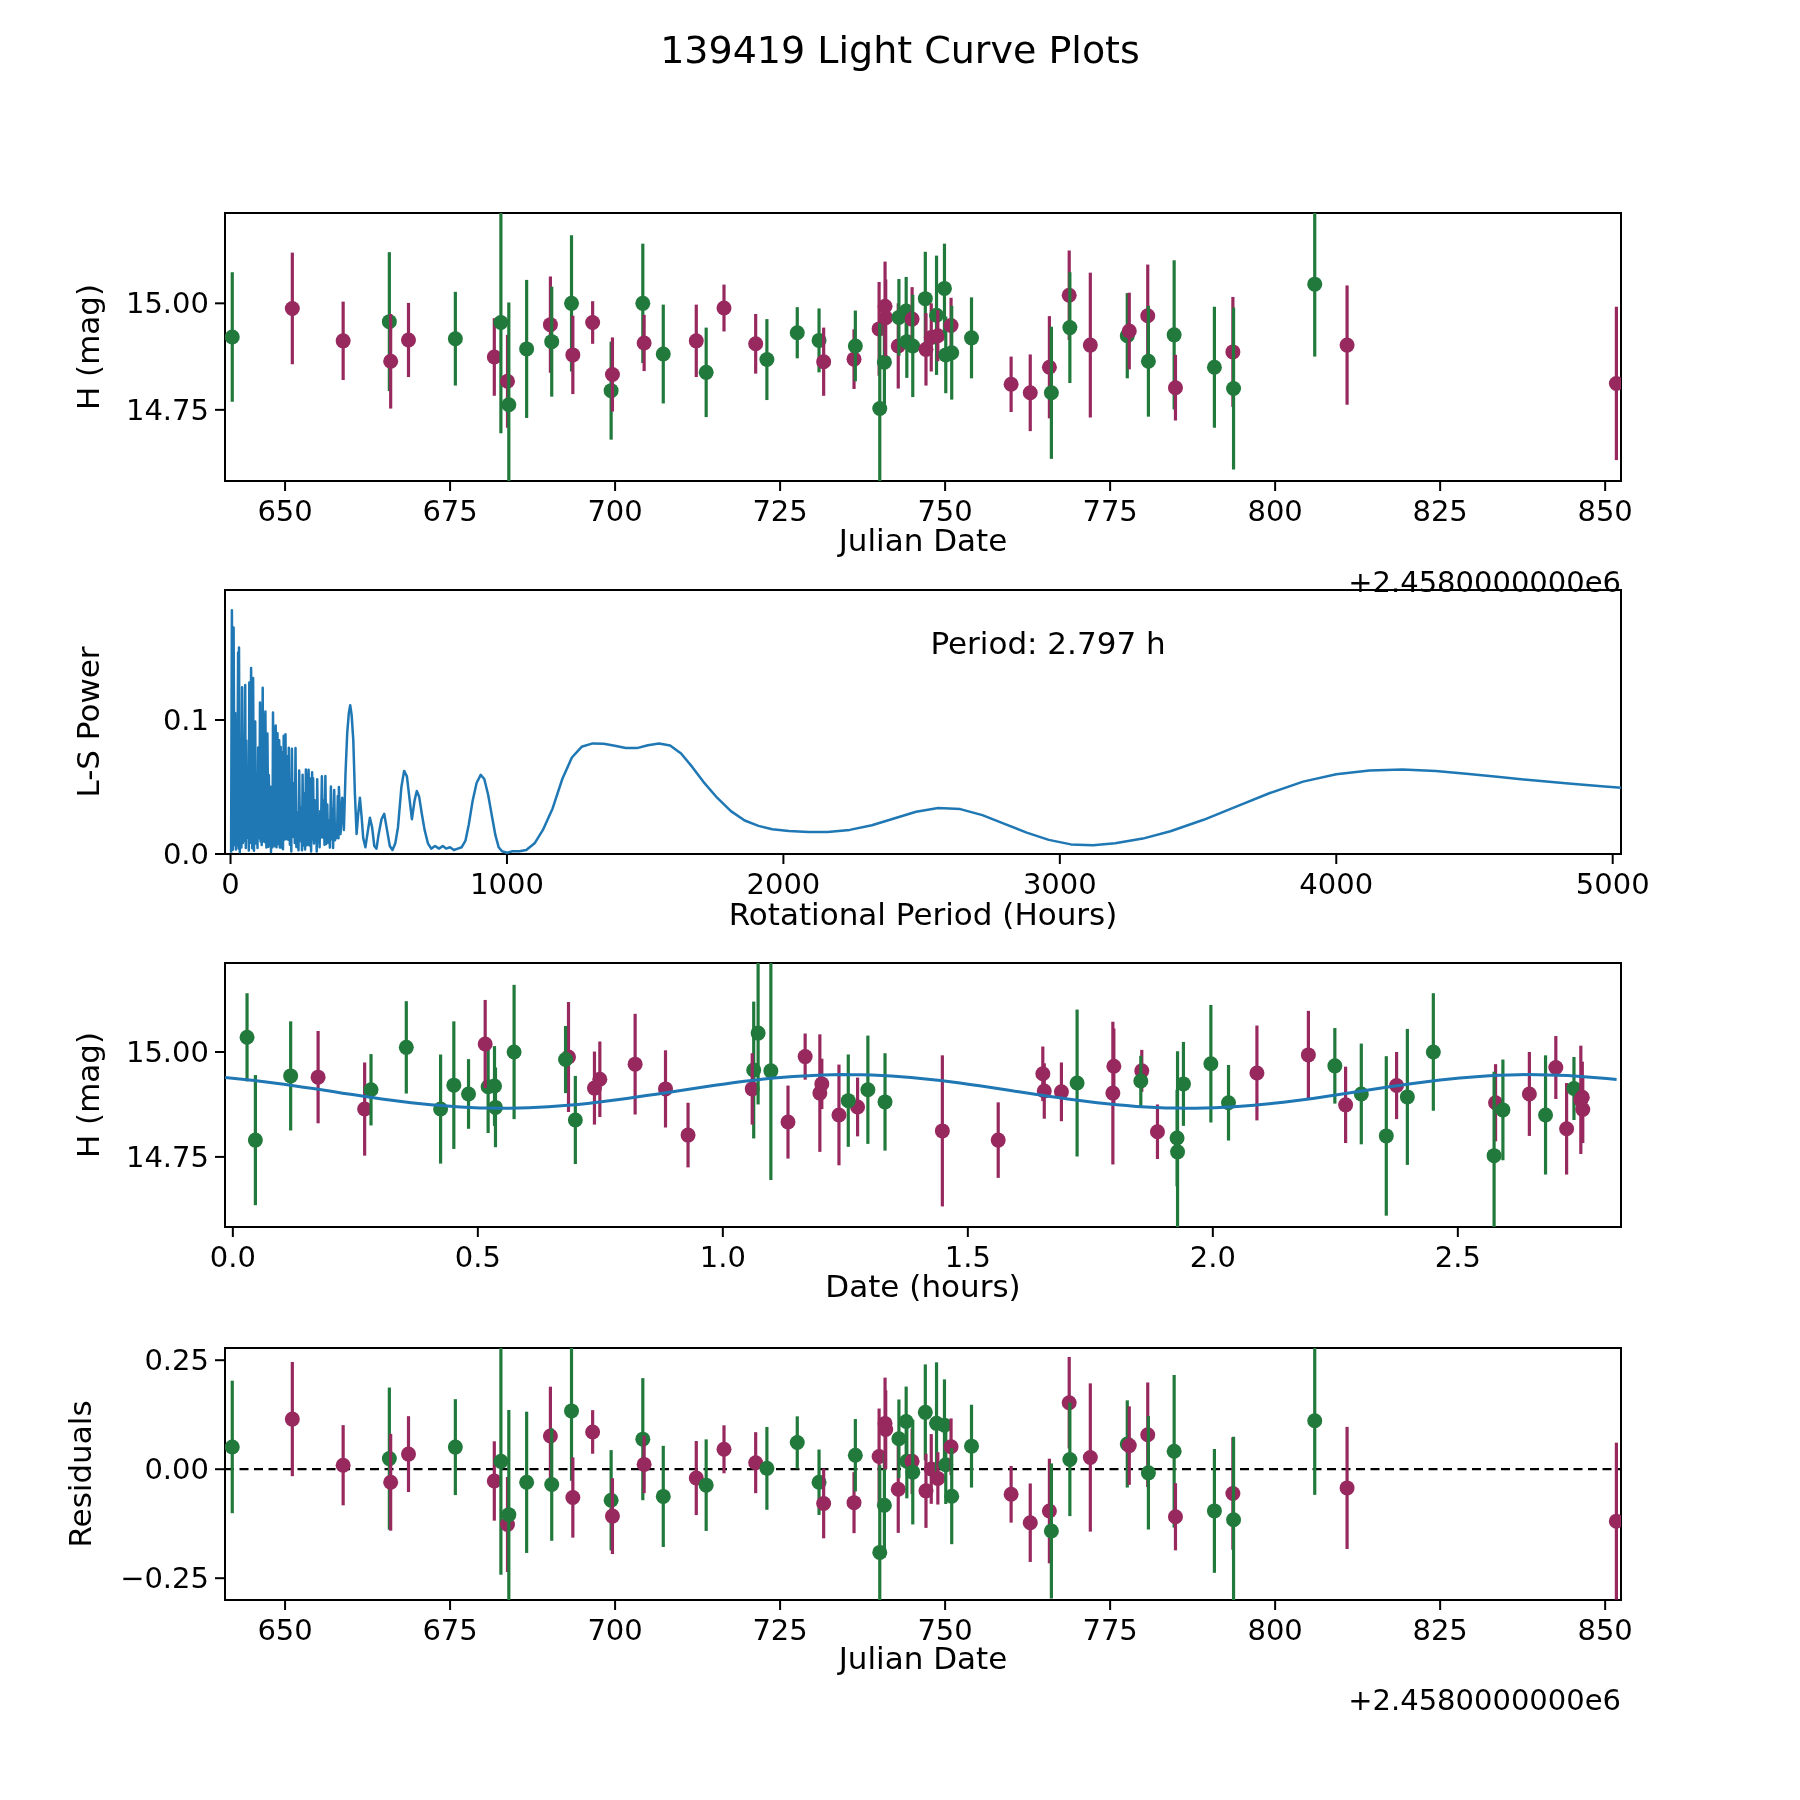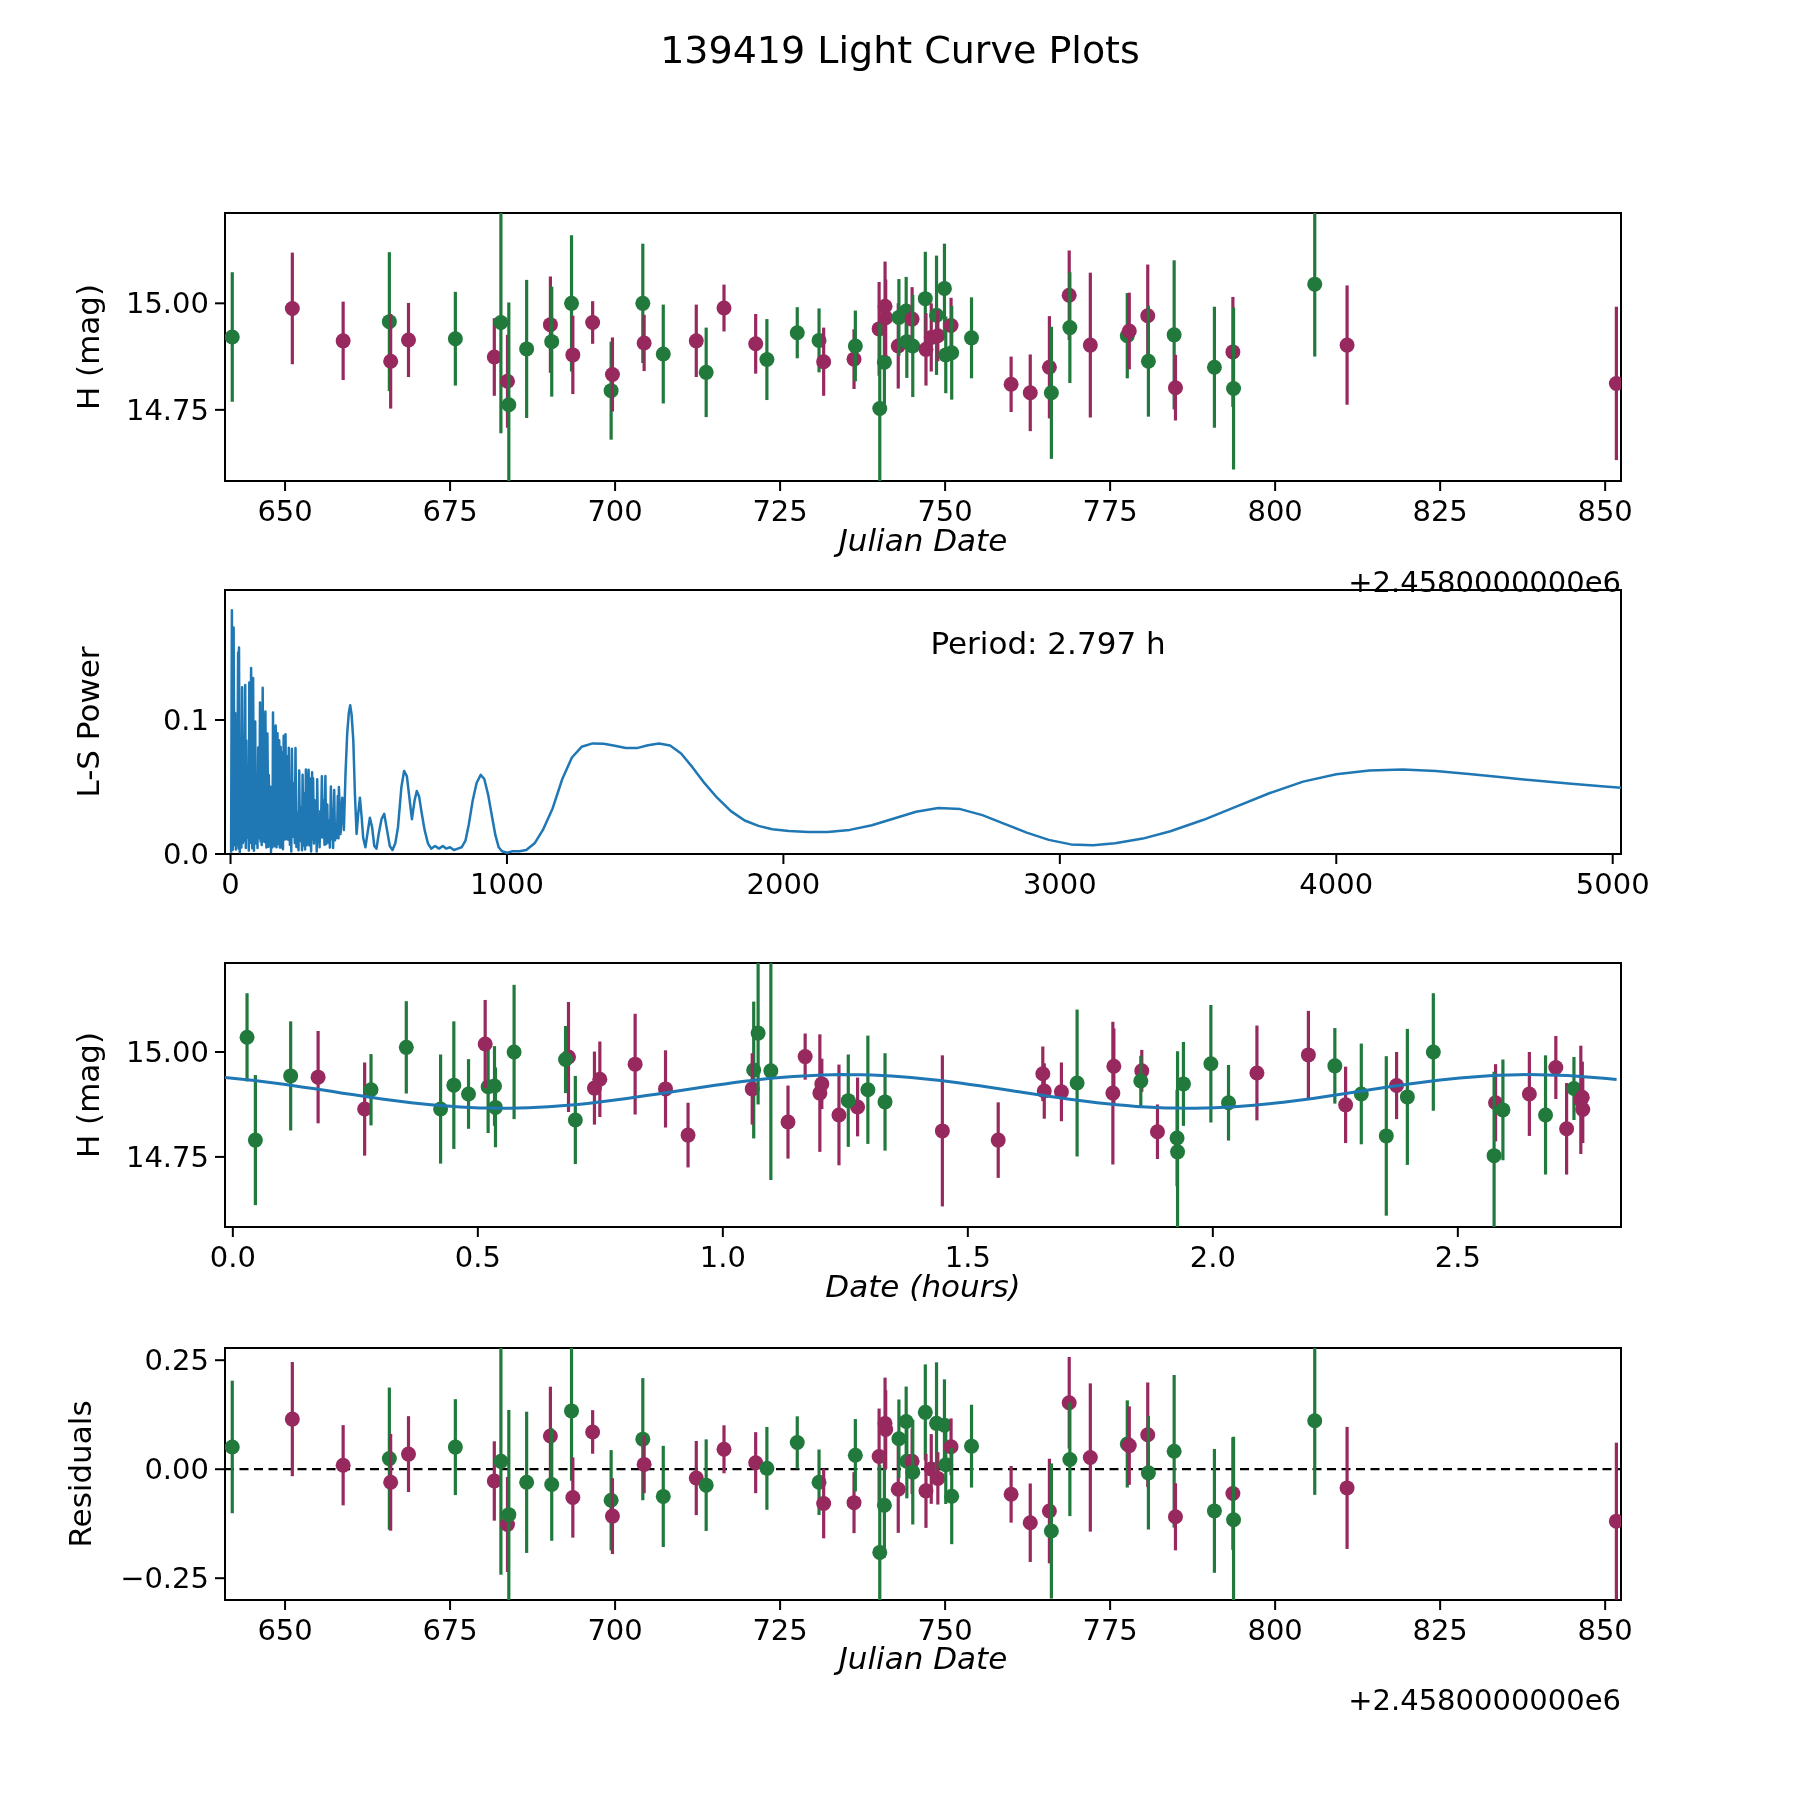--- a/index.html
+++ b/index.html
@@ -2,21 +2,21 @@
 <html><head>
 <meta charset="utf-8">
 <style>
   html,body{margin:0;padding:0;background:#ffffff;}
   .fig{position:relative;width:1800px;height:1800px;background:#fff;
        font-family:"DejaVu Sans","Liberation Sans",sans-serif;color:#000;}
   .fig-title{position:absolute;left:900px;top:28px;transform:translateX(-50%);
        font-size:38px;white-space:nowrap;}
   .ylab{position:absolute;font-size:31px;white-space:nowrap;
        transform:translate(-50%,-50%) rotate(-90deg);}
-  .xlab{position:absolute;font-size:31px;white-space:nowrap;transform:translateX(-50%);font-style:italic;}
+  .xlab{position:absolute;font-size:31px;white-space:nowrap;transform:translateX(-50%);}
   .offset-text{position:absolute;font-size:29px;white-space:nowrap;transform:translateX(-100%);margin-top:43px;}
   .annot{position:absolute;font-size:31px;white-space:nowrap;transform:translateX(-50%);margin-top:33px;}
   svg text{font-family:"DejaVu Sans","Liberation Sans",sans-serif;}
 </style>
 </head>
 <body>
 
 <div class="fig">
   <div class="fig-title">139419 Light Curve Plots</div>
 
@@ -567,20 +567,21 @@
         <circle cx="1616.3796690307333" cy="1521.169206456001" r="7.5" fill="#97295f"></circle>
       </g>
     </svg>
 
   
   <div class="ylab" style="left:88px;top:347px;">H (mag)</div>
   <div class="xlab" style="left:923px;top:522px;">Julian Date</div>
   <div class="offset-text" style="left:1621px;top:522px;">+2.4580000000e6</div>
 
   <div class="ylab" style="left:88px;top:722px;">L-S Power</div>
+  <div class="xlab" style="left:923px;top:896px;">Rotational Period (Hours)</div>
   <div class="annot" style="left:1048px;top:592px;">Period: 2.797 h</div>
 
   <div class="ylab" style="left:88px;top:1095px;">H (mag)</div>
   <div class="xlab" style="left:923px;top:1268px;">Date (hours)</div>
 
   <div class="ylab" style="left:80px;top:1474px;">Residuals</div>
   <div class="xlab" style="left:923px;top:1640px;">Julian Date</div>
   <div class="offset-text" style="left:1621px;top:1640px;">+2.4580000000e6</div>
 </div>
 

